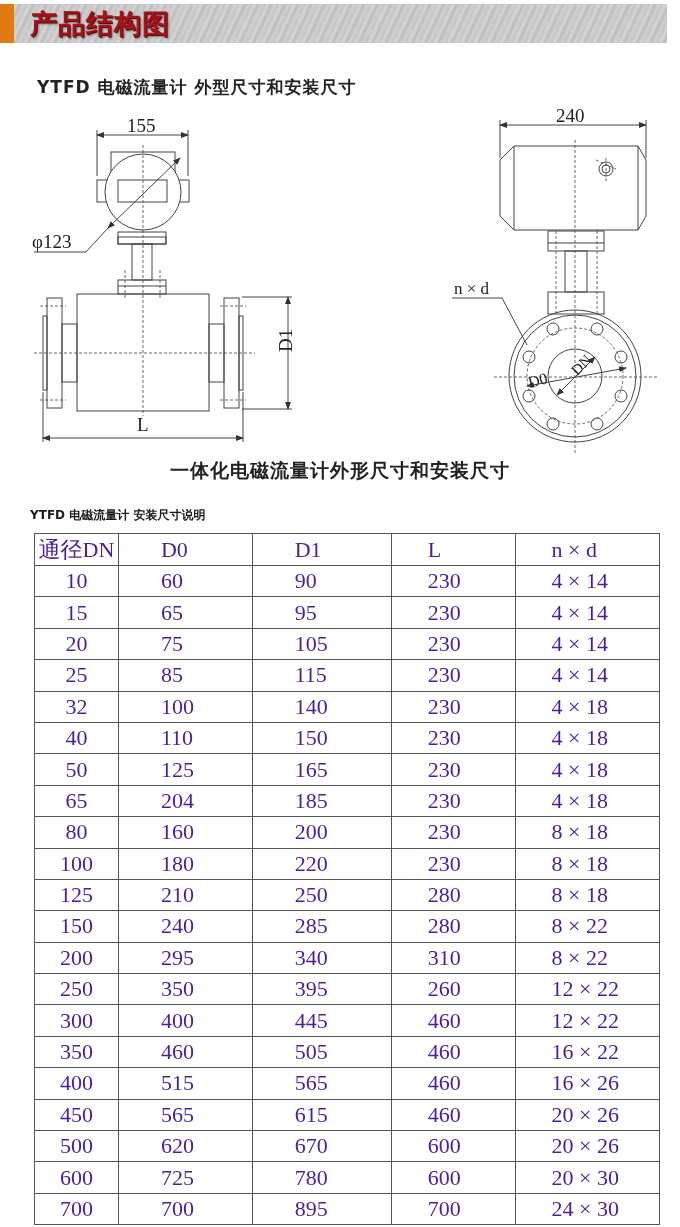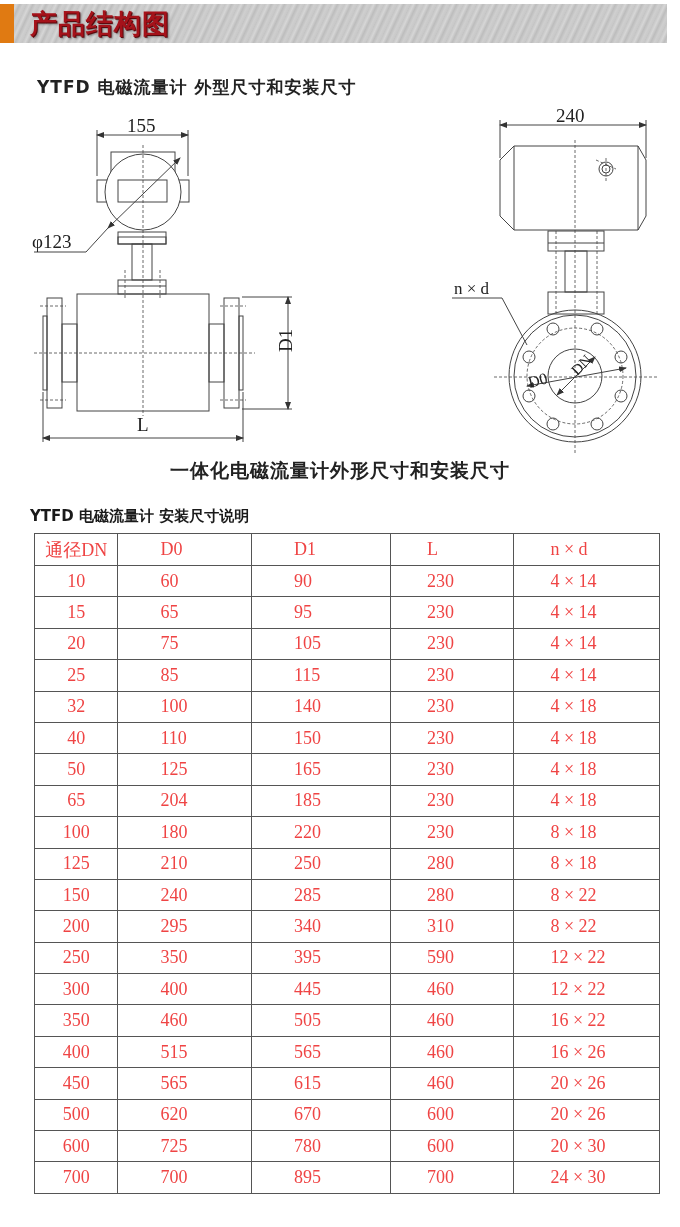--- a/index.html
+++ b/index.html
@@ -6,22 +6,22 @@
   body { width: 680px; height: 1227px; position: relative; overflow: hidden; font-family: "DejaVu Sans", sans-serif; color: #1a1a1a; }
   .banner { position: absolute; left: 0; top: 4px; width: 667px; height: 39px;
     background: repeating-linear-gradient(115deg, #c4c4c4 0px, #d6d6d6 3px, #bdbdbd 6px, #cfcfcf 9px, #c8c8c8 12px);
   }
   .banner-accent { position: absolute; left: 0; top: 0; width: 14px; height: 39px; background: #e07a12; }
   .banner-title { position: absolute; left: 30px; top: 2px; font-size: 27px; font-weight: bold; color: #a5121a; letter-spacing: 1px;
     text-shadow: 1px 1px 0 #5a0a0e, 2px 2px 2px rgba(0,0,0,0.35); font-family: "DejaVu Sans", sans-serif; }
   .subtitle { position: absolute; left: 37px; top: 76px; font-size: 17px; font-weight: bold; color: #222; letter-spacing: 1px; }
   .drawing { position: absolute; left: 0; top: 100px; width: 680px; height: 355px; }
   .caption { position: absolute; left: 0; width: 680px; top: 458px; text-align: center; font-size: 19px; font-weight: bold; color: #222; letter-spacing: 1px; }
-  .table-title { position: absolute; left: 30px; top: 507px; font-size: 15px; font-weight: bold; color: #1a1a1a; }
-  table.dims { position: absolute; left: 34px; top: 533px; width: 626px; border-collapse: collapse; font-family: "Liberation Serif", serif; font-size: 18px; color: #ef4444; }
+  .table-title { position: absolute; left: 30px; top: 507px; font-size: 12px; font-weight: bold; color: #1a1a1a; }
+  table.dims { position: absolute; left: 34px; top: 533px; width: 626px; border-collapse: collapse; font-family: "Liberation Serif", serif; font-size: 22px; color: #4c1d95; }
   table.dims td, table.dims th { border: 1.4px solid #555; height: 30.4px; padding: 0; font-weight: normal; }
   table.dims th { height: 31px; }
   .c0 { width: 109px; text-align: center; }
   .c1 { width: 121px; text-align: left; padding-left: 42px !important; }
   .c2 { width: 129px; text-align: left; padding-left: 42px !important; }
   .c3 { width: 115px; text-align: left; padding-left: 36px !important; }
   .c4 { width: 152px; text-align: left; padding-left: 36px !important; }
   th.c0, td.c0 { text-align: center; }
   .svgtxt { font-family: "Liberation Serif", serif; fill: #222; }
 </style>
@@ -202,20 +202,27 @@
         <td class="c4">4 × 18</td>
       </tr>
       <tr>
         <td class="c0">65</td>
         <td class="c1">204</td>
         <td class="c2">185</td>
         <td class="c3">230</td>
         <td class="c4">4 × 18</td>
       </tr>
       <tr>
+        <td class="c0">80</td>
+        <td class="c1">160</td>
+        <td class="c2">200</td>
+        <td class="c3">230</td>
+        <td class="c4">8 × 18</td>
+      </tr>
+      <tr>
         <td class="c0">100</td>
         <td class="c1">180</td>
         <td class="c2">220</td>
         <td class="c3">230</td>
         <td class="c4">8 × 18</td>
       </tr>
       <tr>
         <td class="c0">125</td>
         <td class="c1">210</td>
         <td class="c2">250</td>
@@ -233,21 +240,21 @@
         <td class="c0">200</td>
         <td class="c1">295</td>
         <td class="c2">340</td>
         <td class="c3">310</td>
         <td class="c4">8 × 22</td>
       </tr>
       <tr>
         <td class="c0">250</td>
         <td class="c1">350</td>
         <td class="c2">395</td>
-        <td class="c3">590</td>
+        <td class="c3">260</td>
         <td class="c4">12 × 22</td>
       </tr>
       <tr>
         <td class="c0">300</td>
         <td class="c1">400</td>
         <td class="c2">445</td>
         <td class="c3">460</td>
         <td class="c4">12 × 22</td>
       </tr>
       <tr>

